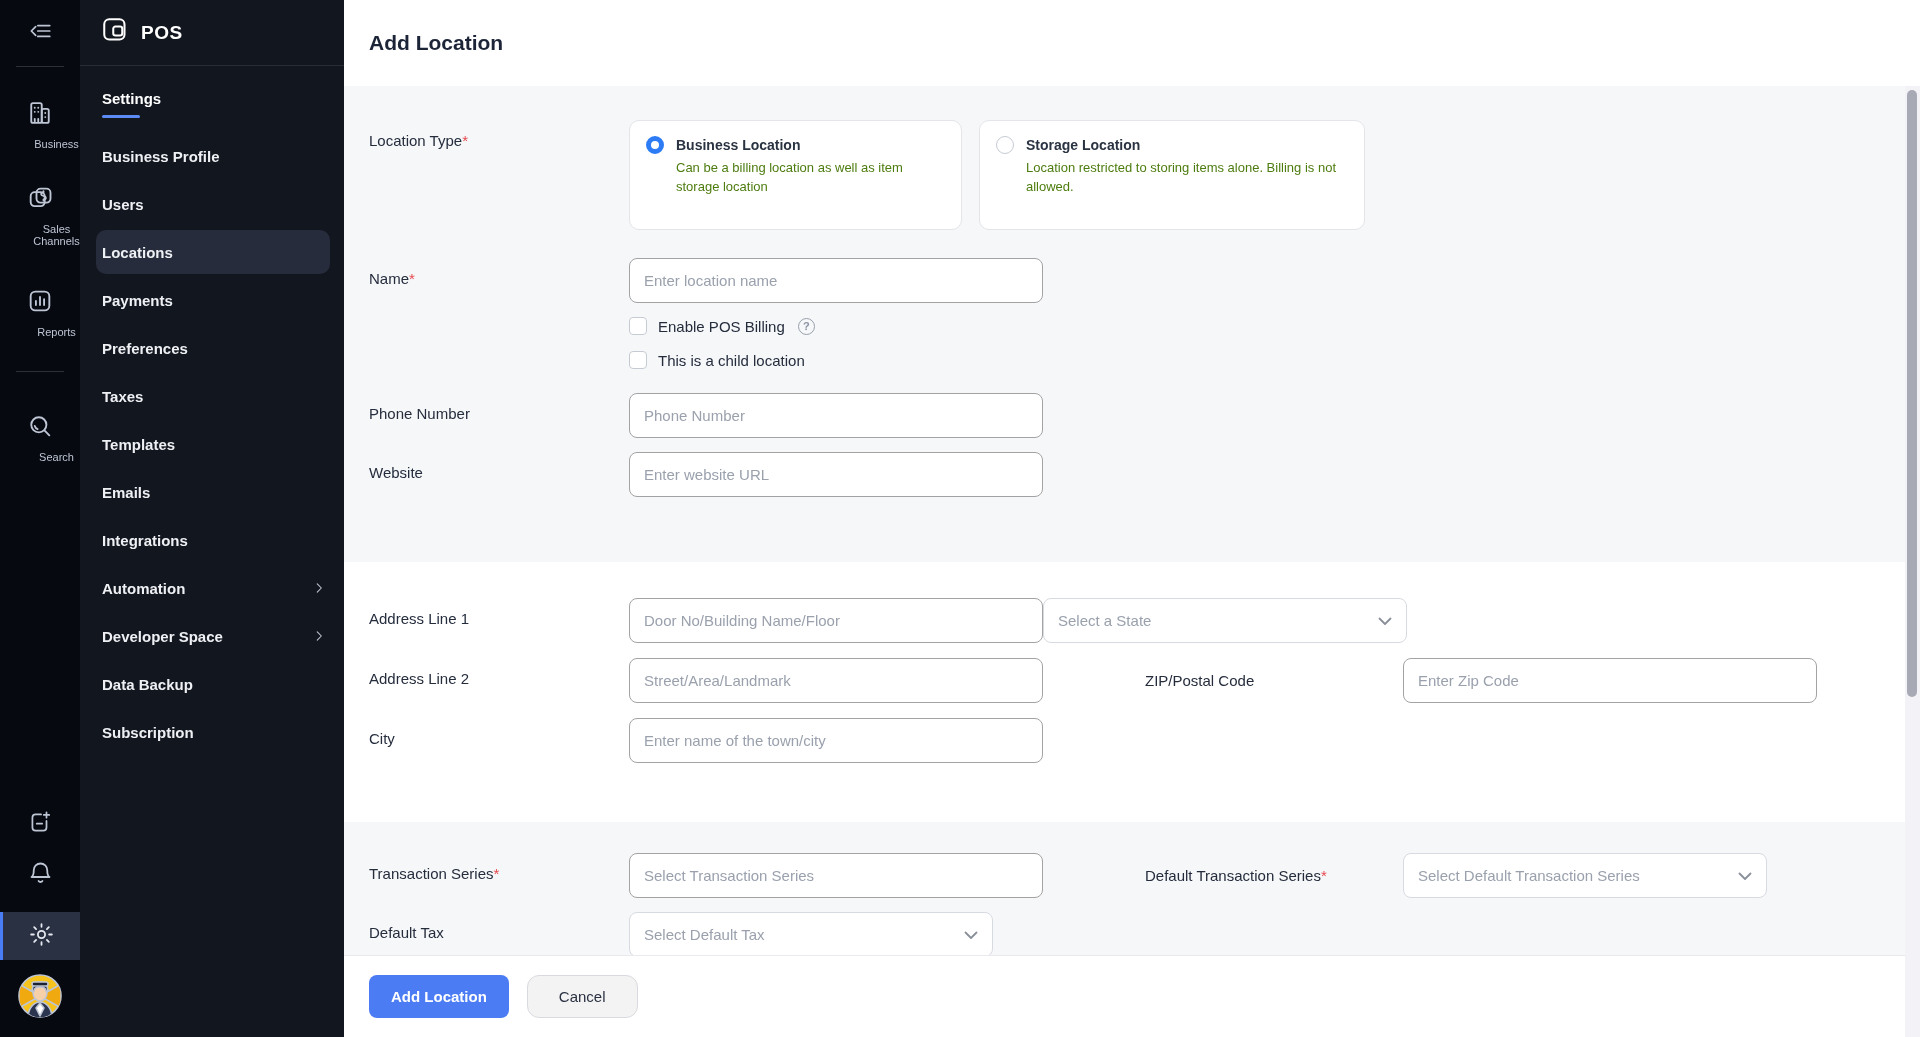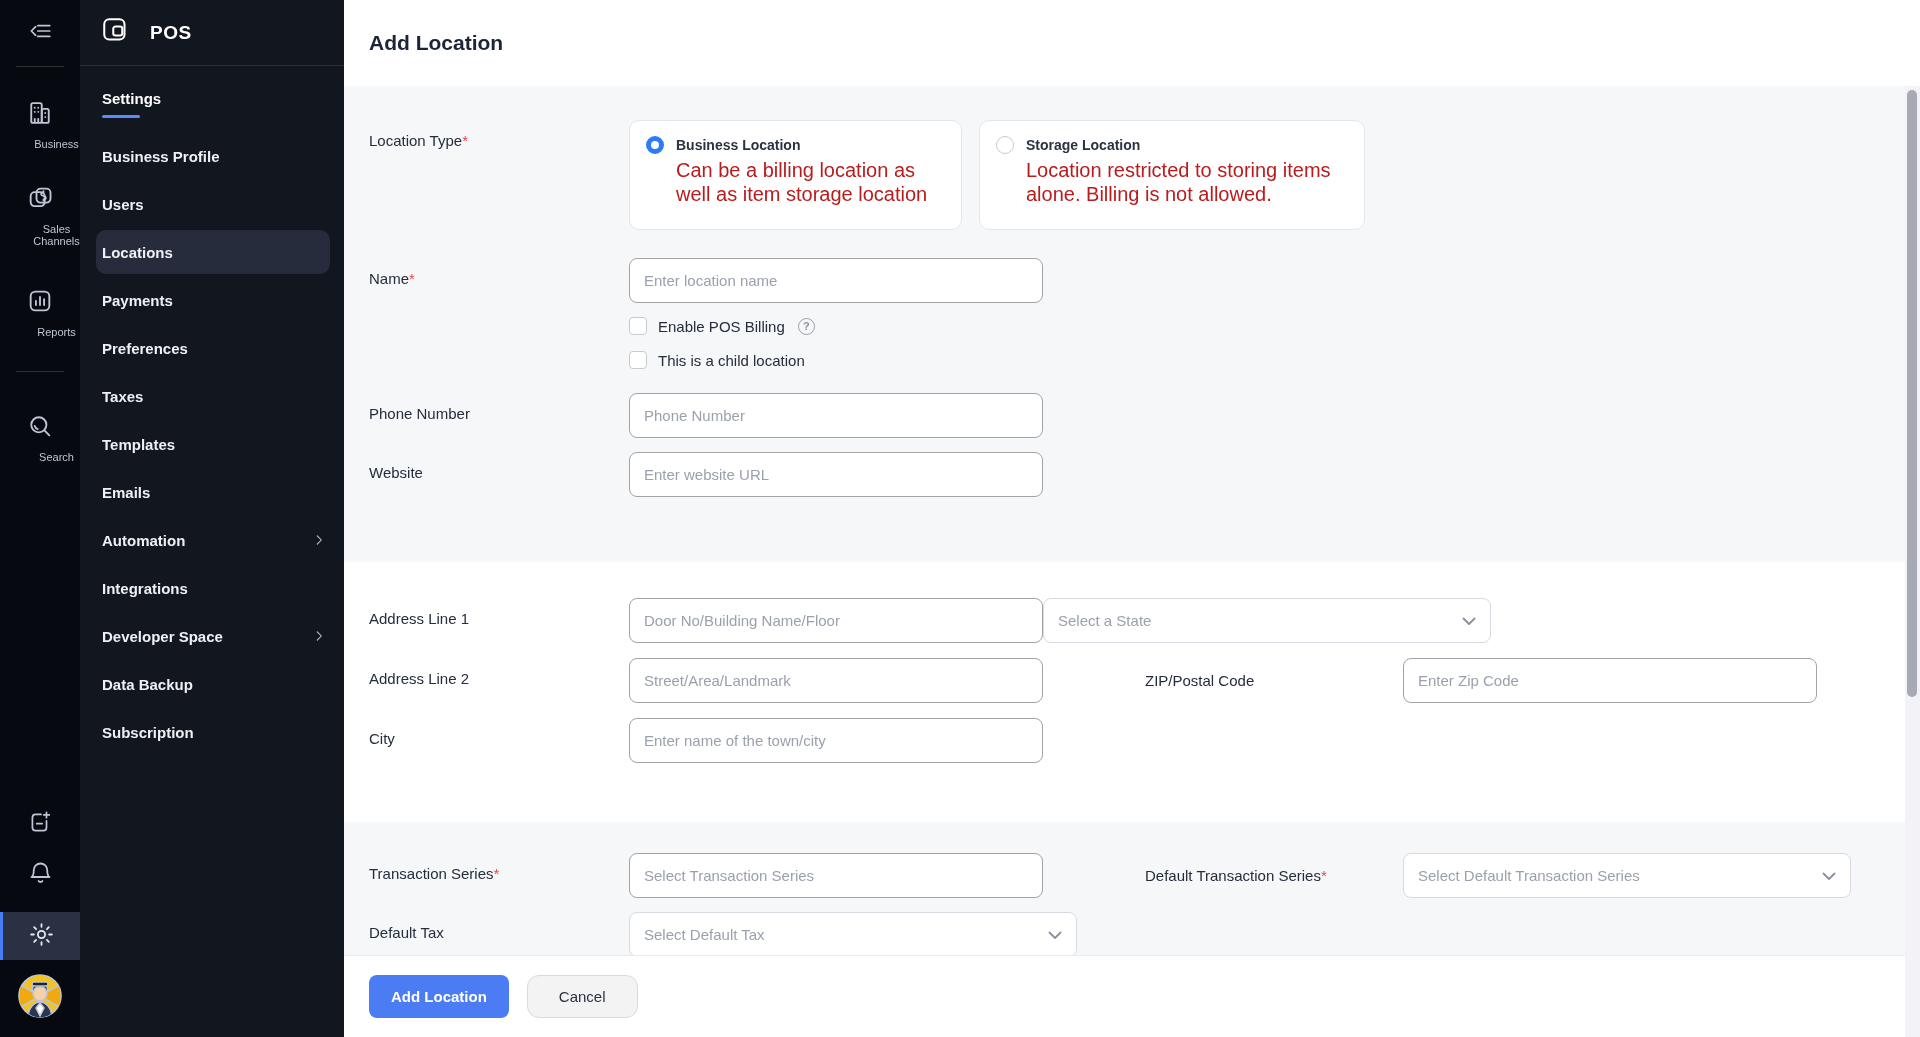--- a/index.html
+++ b/index.html
@@ -32,21 +32,21 @@
     border-left:3px solid #4a7df5; display:flex; align-items:center; justify-content:center; cursor:pointer;
   }
   .ri-gear-active svg { stroke:#e6e9f0; }
   .avatar-wrap { margin:14px 0 15px; cursor:pointer; }
 
   
   .sidebar {
     width:264px; height:100%; background:#12161f; flex:0 0 264px;
     display:flex; flex-direction:column; color:#eef0f4;
   }
-  .logo-row { height:66px; display:flex; align-items:center; padding-left:22px; gap:21px;
+  .logo-row { height:66px; display:flex; align-items:center; padding-left:22px; gap:12px;
     border-bottom:1px solid rgba(255,255,255,0.10);text-align:right; }
   .logo-row svg { stroke:#ffffff; fill:none; stroke-width:1.8; }
   .logo-text { font-size:19px; font-weight:700; letter-spacing:0.5px; color:#ffffff; }
   .settings-head { padding:24px 0 0 22px; }
   .settings-head .t { font-size:15px; font-weight:700; color:#ffffff; }
   .settings-head .underline { width:38px; height:3px; background:#5c8bf5; border-radius:2px; margin-top:8px; }
   .menu { margin-top:14px; }
   .menu-item {
     height:48px; display:flex; align-items:center; padding-left:22px; padding-right:18px;
     font-size:15px; font-weight:600; color:#eef0f4; cursor:pointer;
@@ -73,40 +73,40 @@
   .flabel { width:260px; flex:0 0 260px; padding-top:12px; font-size:15px; color:#252d3d; }
   .flabel2 { width:258px; flex:0 0 258px; margin-left:102px; padding-top:12px; font-size:15px; color:#252d3d; line-height:21px; }
   .req { color:#e5484d; }
   .field { width:414px; flex:0 0 414px; }
   .tinput {
     width:414px; height:45px; background:#ffffff; border:1px solid #a3a3a3; border-radius:8px;
     padding:0 14px; font-size:15px; color:#232b3a; font-family:inherit; outline:none;
   }
   .tinput::placeholder { color:#9aa1ad; opacity:1; }
   .selectbox {
-    width:448px; height:45px; background:#ffffff; border:1px solid #d7dae0; border-radius:8px;
+    width:364px; height:45px; background:#ffffff; border:1px solid #d7dae0; border-radius:8px;
     padding:0 14px; display:flex; align-items:center; justify-content:space-between; cursor:pointer;
   }
   .selectbox .ph { font-size:15px; color:#9aa1ad; }
   .selectbox svg { stroke:#8a8f9a; fill:none; stroke-width:1.8; stroke-linecap:round; stroke-linejoin:round; }
 
   
   .cards { display:flex; gap:17px; }
   .radio-card {
     background:#ffffff; border:1px solid #e3e5e9; border-radius:10px; min-height:110px;
     padding:15px 16px; cursor:pointer;
   }
   .rc1 { width:333px; }
   .rc2 { width:386px; }
   .rc-top { display:flex; align-items:center; gap:12px; }
   .radio { width:18px; height:18px; border-radius:50%; background:#ffffff; flex:0 0 18px; }
   .radio.sel { border:5px solid #2d7cf5; }
   .radio.unsel { border:1.5px solid #c6cbd3; }
   .rc-title { font-size:14px; font-weight:700; color:#2a3342; }
-  .rc-desc { margin:4px 0 0 30px; font-size:20px; color:#b91c1c; line-height:24px; }
+  .rc-desc { margin:4px 0 0 30px; font-size:13px; color:#4d7c0f; line-height:19px; }
 
   
   .chk-block { margin-left:260px; margin-top:13px; }
   .chk-row { display:flex; align-items:center; gap:11px; height:20px; margin-bottom:14px; cursor:pointer; }
   .checkbox { width:18px; height:18px; border:1.5px solid #c6cbd3; border-radius:4px; background:#ffffff; flex:0 0 18px; }
   .chk-lbl { font-size:15px; color:#252d3d; }
   .help-circle {
     width:17px; height:17px; border-radius:50%; border:1.3px solid #98a0ab; color:#8b93a2;
     font-size:11px; display:flex; align-items:center; justify-content:center; font-weight:700; margin-left:2px;
   }
@@ -273,30 +273,30 @@
     <div class="menu-item">
         <span>Taxes</span>
       </div>
     <div class="menu-item">
         <span>Templates</span>
       </div>
     <div class="menu-item">
         <span>Emails</span>
       </div>
     <div class="menu-item">
+        <span>Integrations</span>
+      </div>
+    <div class="menu-item">
       <span>Automation</span>
       <span class="chev">
           <svg width="14" height="14" viewBox="0 0 24 24">
             <path d="M9 5 l7 7 -7 7"></path>
           </svg>
         </span>
     </div>
-    <div class="menu-item">
-        <span>Integrations</span>
-      </div>
     <div class="menu-item">
       <span>Developer Space</span>
       <span class="chev">
           <svg width="14" height="14" viewBox="0 0 24 24">
             <path d="M9 5 l7 7 -7 7"></path>
           </svg>
         </span>
     </div>
     <div class="menu-item">
         <span>Data Backup</span>

